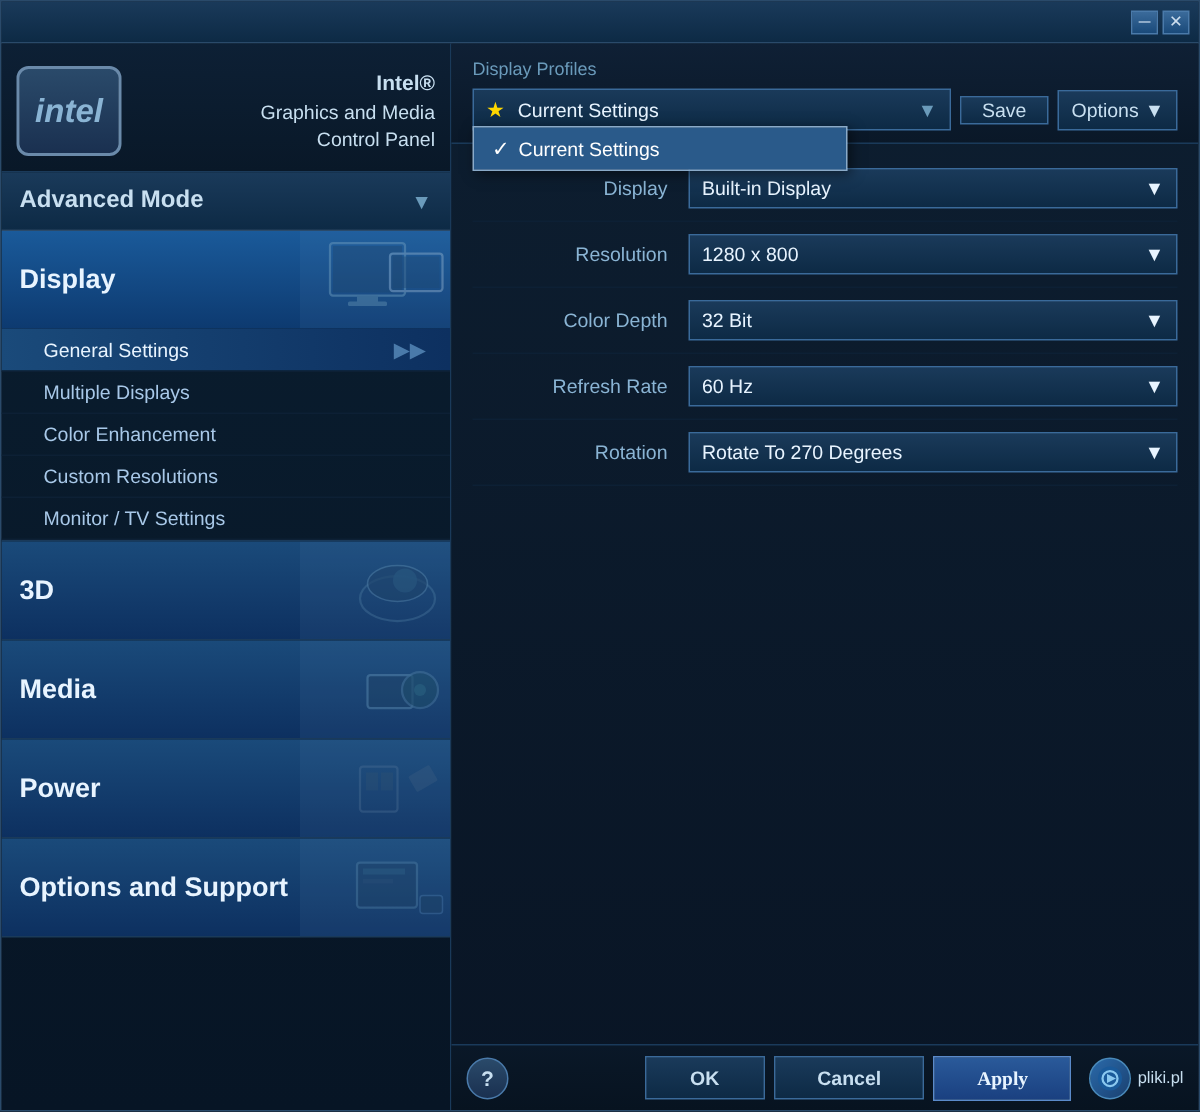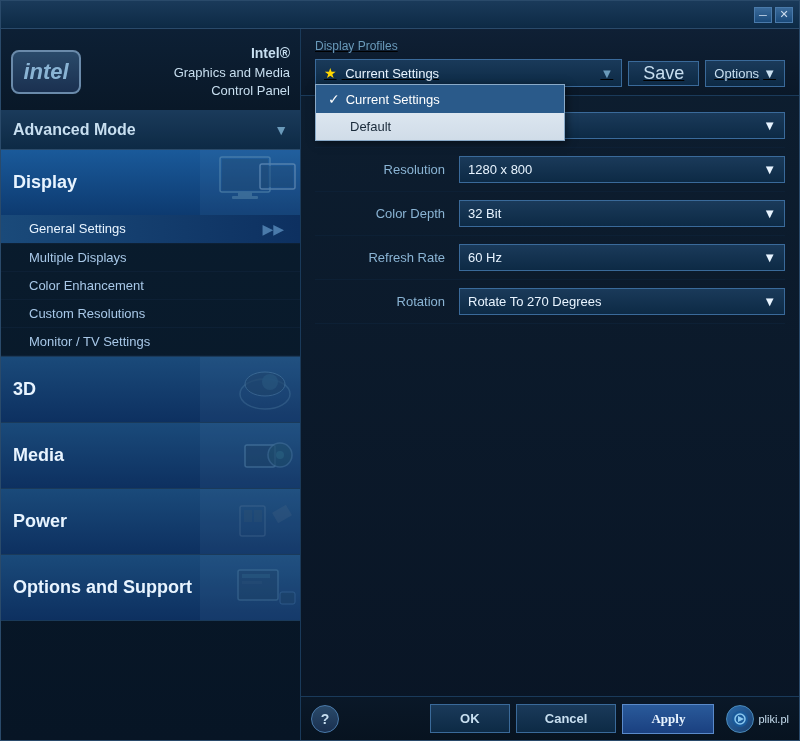--- a/index.html
+++ b/index.html
@@ -65,21 +65,21 @@
     
     .logo-area {
       padding: 15px 10px 10px 10px;
       display: flex;
       align-items: center;
       background: linear-gradient(180deg, #0d2035 0%, #091828 100%);
       border-bottom: 1px solid #1a3a5a;
     }
     .intel-logo {
       width: 70px;
-      height: 44px;
+      height: 60px;
       border: 2px solid #6a8aaa;
       border-radius: 8px;
       display: flex;
       align-items: center;
       justify-content: center;
       background: linear-gradient(180deg, #2a4a6a, #1a3050);
       margin-right: 10px;
       flex-shrink: 0;
     }
     .intel-logo-text {
@@ -223,21 +223,21 @@
       font-size: 14px;
     }
     .dropdown-arrow {
       color: #6a9aba;
     }
     .save-btn {
       background: linear-gradient(180deg, #1a3a5a, #0d2a45);
       border: 1px solid #3a6a9a;
       color: #c8dff0;
       padding: 1px 14px;
-      font-size: 18px;
+      font-size: 13px;
       cursor: pointer;
     }
     .options-btn {
       background: linear-gradient(180deg, #1a3a5a, #0d2a45);
       border: 1px solid #3a6a9a;
       color: #c8dff0;
       padding: 5px 8px;
       font-size: 13px;
       cursor: pointer;
       display: flex;
@@ -517,21 +517,21 @@
           </div>
         </div>
       </div>
 
     </div>
 
     <div class="right-panel">
 
       <div class="panel-content">
 
-        <div class="display-profiles" style="position:relative;text-decoration:underline;">
+        <div class="display-profiles" style="position:relative;">
           <div class="section-label">Display Profiles</div>
           <div class="profiles-row">
             <div class="profile-dropdown">
               <span>
                 <span class="profile-dropdown-star">★</span>
                 <span>Current Settings</span>
               </span>
               <span class="dropdown-arrow">▼</span>
             </div>
             <button class="save-btn">Save</button>
@@ -539,24 +539,20 @@
               <span>Options</span>
               <span>▼</span>
             </button>
           </div>
 
           <div class="dropdown-overlay">
             <div class="dropdown-item selected">
               <span class="checkmark">✓</span>
               <span>Current Settings</span>
             </div>
-            <div class="dropdown-item">
-              <span style="width:16px;display:inline-block;"></span>
-              <span>Default</span>
-            </div>
           </div>
         </div>
 
         <div class="settings-area">
 
           <div class="setting-row">
             <span class="setting-label">Display</span>
             <div class="setting-dropdown">
               <span>Built-in Display</span>
               <span>▼</span>

